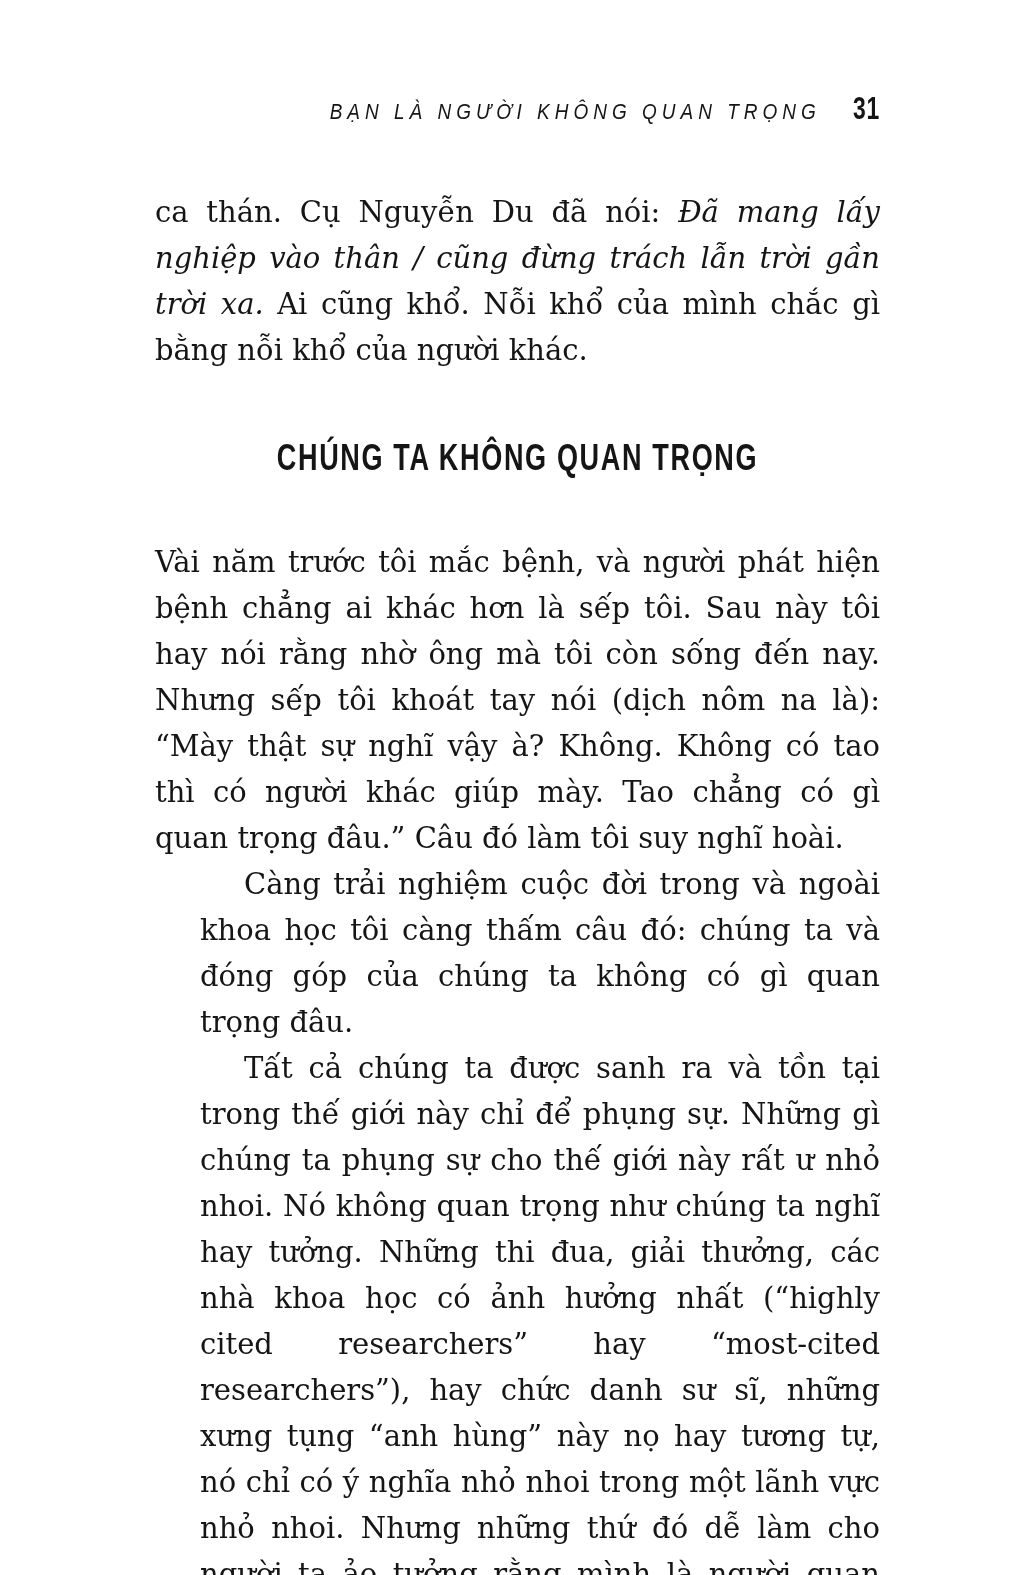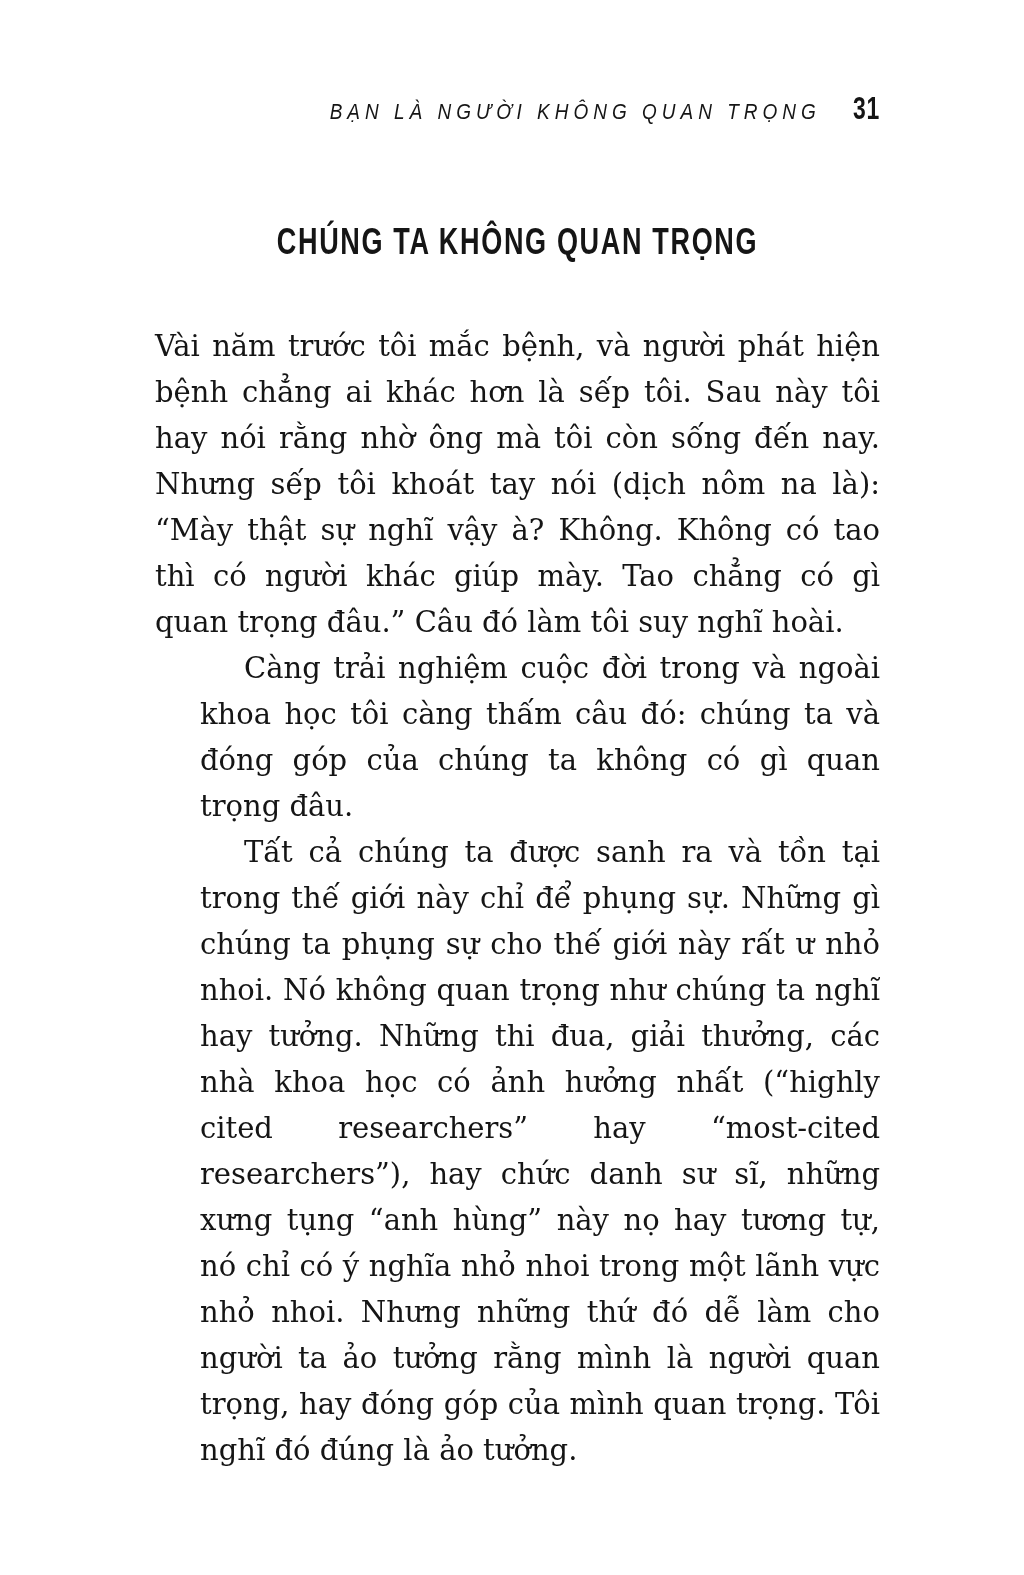--- a/index.html
+++ b/index.html
@@ -17,21 +17,21 @@
     padding: 95px 144px 0 155px;
     overflow: hidden;
     font-family: "DejaVu Serif", serif;
     color: #151515;
   }
   .page-header {
     display: flex;
     justify-content: flex-end;
     align-items: baseline;
     gap: 26px;
-    margin-bottom: 92px;
+    margin-bottom: 62px;
   }
   .running-title {
     font-family: "Liberation Sans", sans-serif;
     font-style: italic;
     font-weight: 500;
     font-size: 19px;
     letter-spacing: 5px;
     text-transform: uppercase;
     transform: scaleY(1.15);
     transform-origin: right bottom;
@@ -78,20 +78,21 @@
 
 <div class="page">
 
   <div class="page-header">
     <span class="running-title">BẠN LÀ NGƯỜI KHÔNG QUAN TRỌNG</span>
     <span class="page-number">31</span>
   </div>
 
   <div class="body-text">
 
+    <p><span>ca thán. Cụ Nguyễn Du đã nói: </span><span class="italic-quote">Đã mang lấy nghiệp vào thân / cũng đừng trách lẫn trời gần trời xa.</span><span> Ai cũng khổ. Nỗi khổ của mình chắc gì bằng nỗi khổ của người khác.</span></p>
 
     <div class="section-heading">CHÚNG TA KHÔNG QUAN TRỌNG</div>
 
     <p>Vài năm trước tôi mắc bệnh, và người phát hiện bệnh chẳng ai khác hơn là sếp tôi. Sau này tôi hay nói rằng nhờ ông mà tôi còn sống đến nay. Nhưng sếp tôi khoát tay nói (dịch nôm na là): “Mày thật sự nghĩ vậy à? Không. Không có tao thì có người khác giúp mày. Tao chẳng có gì quan trọng đâu.” Câu đó làm tôi suy nghĩ hoài.</p>
 
     <p class="indent">Càng trải nghiệm cuộc đời trong và ngoài khoa học tôi càng thấm câu đó: chúng ta và đóng góp của chúng ta không có gì quan trọng đâu.</p>
 
     <p class="indent">Tất cả chúng ta được sanh ra và tồn tại trong thế giới này chỉ để phụng sự. Những gì chúng ta phụng sự cho thế giới này rất ư nhỏ nhoi. Nó không quan trọng như chúng ta nghĩ hay tưởng. Những thi đua, giải thưởng, các nhà khoa học có ảnh hưởng nhất (“highly cited researchers” hay “most-cited researchers”), hay chức danh sư sĩ, những xưng tụng “anh hùng” này nọ hay tương tự, nó chỉ có ý nghĩa nhỏ nhoi trong một lãnh vực nhỏ nhoi. Nhưng những thứ đó dễ làm cho người ta ảo tưởng rằng mình là người quan trọng, hay đóng góp của mình quan trọng. Tôi nghĩ đó đúng là ảo tưởng.</p>
 
   </div>

